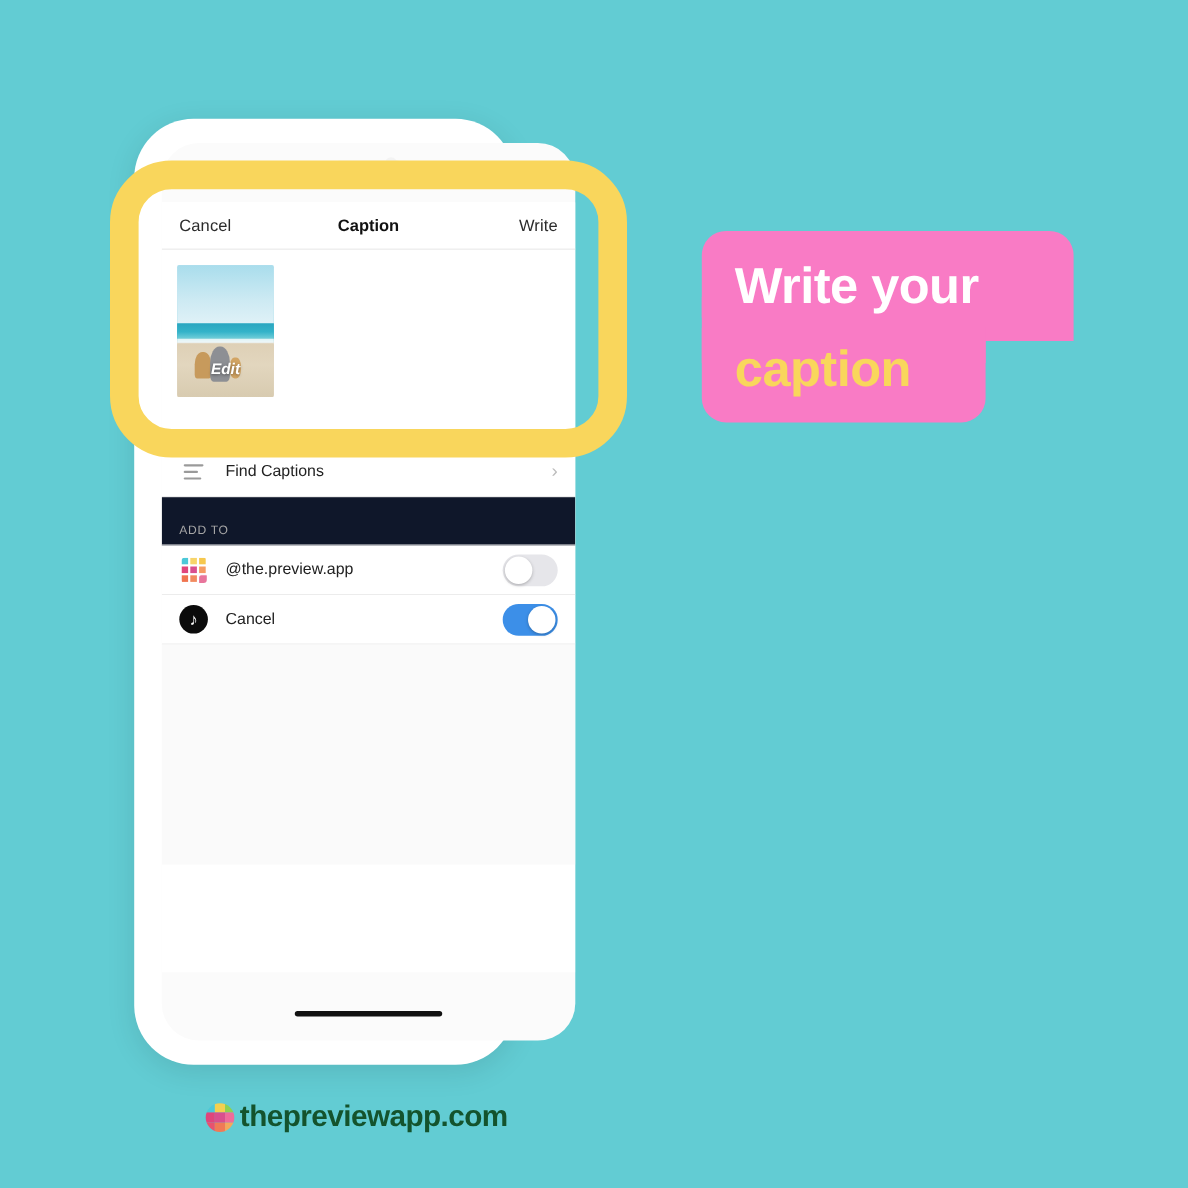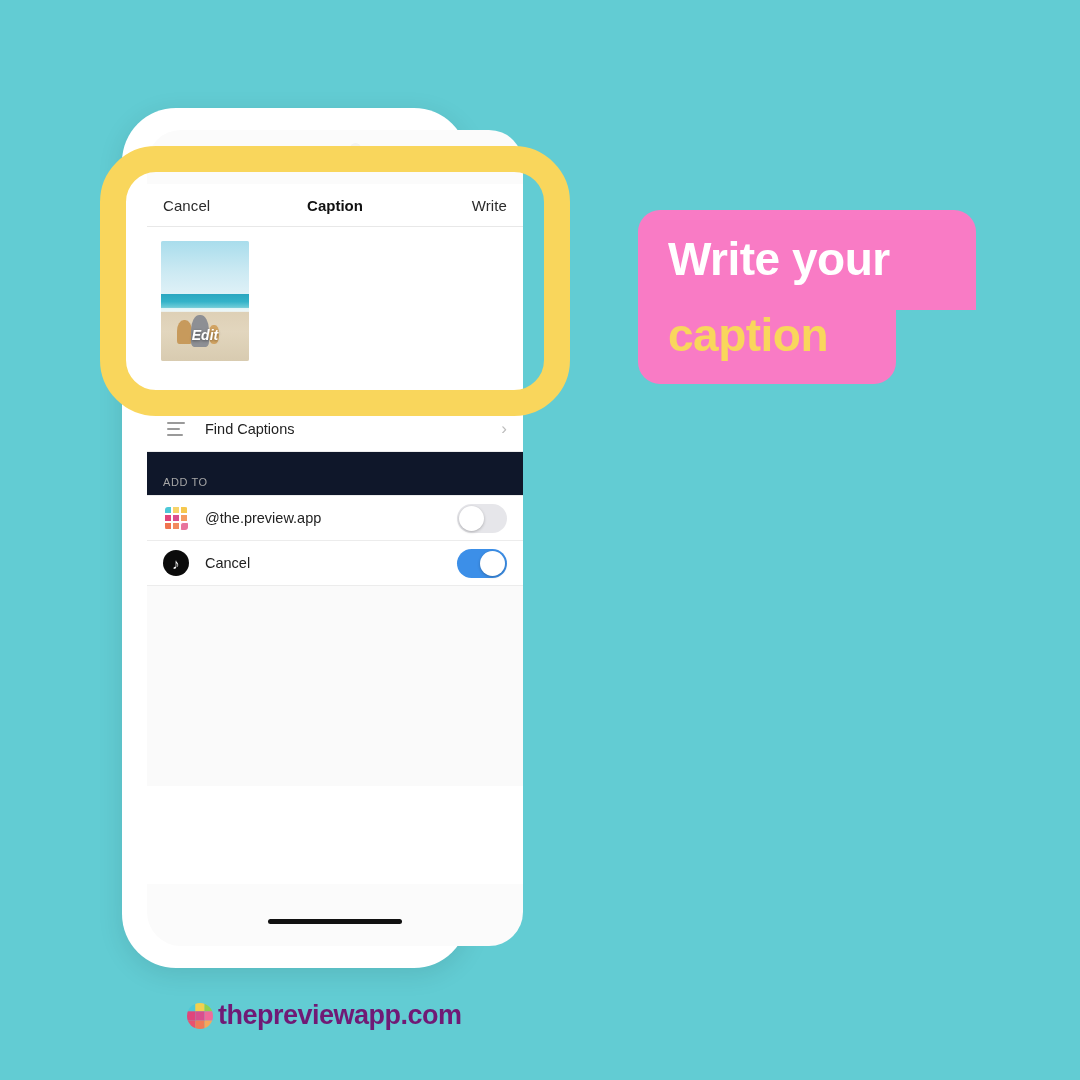--- a/index.html
+++ b/index.html
@@ -243,21 +243,21 @@
   .callout .line2 { top:98px; color:#f9d65c; }
 
   
   .brand {
     position:absolute;
     left:186px; top:1000px;
     display:flex; align-items:center; gap:4px;
   }
   .brand .logo { width:28px; height:28px; }
   .brand .txt {
-    font-size:27px; font-weight:bold; color:#701a75; letter-spacing:-.5px;
+    font-size:27px; font-weight:bold; color:#14532d; letter-spacing:-.5px;
   }
 </style>
 </head>
 <body>
 
 <div class="phone">
   <div class="phone-inner">
 
     <div class="notch-bar"></div>
     <div class="notch-cam"></div>

